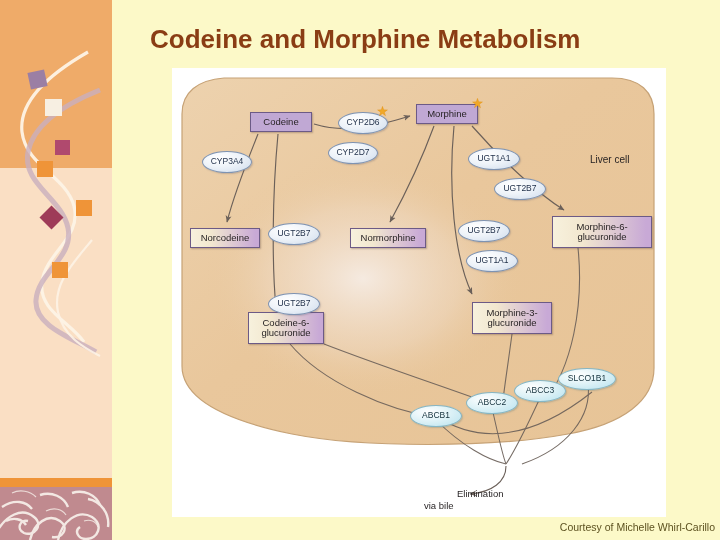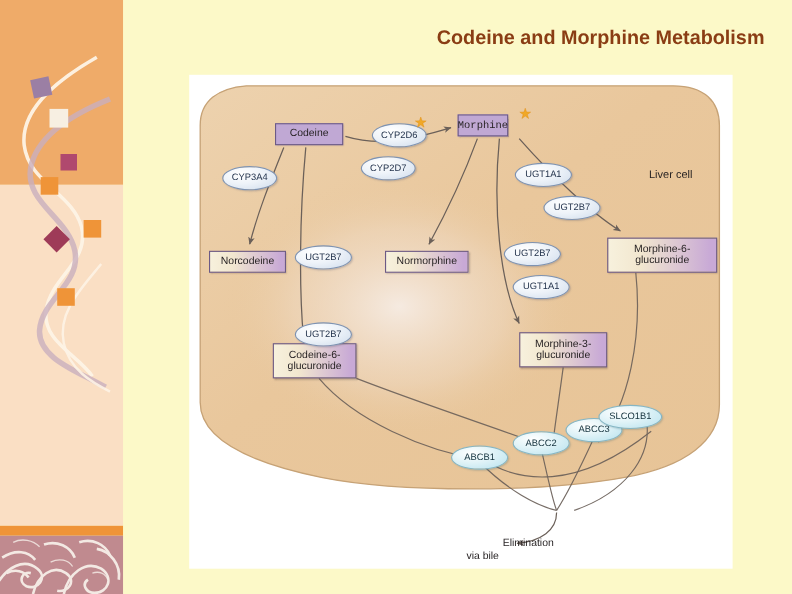--- a/index.html
+++ b/index.html
@@ -22,22 +22,22 @@
 
   
   #sb-ribbons{position:absolute;left:0;top:0;width:112px;height:480px;}
 
   
   .sq{position:absolute;}
 
   
   #title{
     position:absolute;left:150px;top:24px;width:545px;
-    text-align:right;
-    font-size:18px;font-weight:bold;color:#8a3d14;
+    text-align:left;
+    font-size:26px;font-weight:bold;color:#8a3d14;
     letter-spacing:0px;
     white-space:nowrap;
   }
 
   
   #figure{
     position:absolute;left:172px;top:68px;width:494px;height:449px;
     background:#ffffff;overflow:hidden;
   }
   #fig-svg{position:absolute;left:0;top:0;}
@@ -206,21 +206,21 @@
         <path d="M 334 398 C 334 414, 320 424, 298 426" marker-end="url(#ah)"></path>
       </g>
     </svg>
 
     <div class="plain" style="left:418px;top:60px;font-size:10px;margin-top:26px;">Liver cell</div>
 
     <div class="node mbox solid" style="left:78px;top:44px;width:62px;height:20px;">
       <span>Codeine</span>
     </div>
 
-    <div class="node mbox solid" style="left:244px;top:36px;width:46px;height:20px;font-family:Liberation Mono, monospace;">
+    <div class="node mbox solid" style="left:244px;top:36px;width:62px;height:20px;">
       <span>Morphine</span>
     </div>
     <svg class="star" style="left:300px;top:30px;" viewBox="0 0 12 12">
       <path d="M6 0.4 L7.3 4.2 L11.4 4.3 L8.1 6.7 L9.3 10.6 L6 8.2 L2.7 10.6 L3.9 6.7 L0.6 4.3 L4.7 4.2 Z" fill="#f0a828" stroke="#e08c10" stroke-width="0.4"></path>
     </svg>
 
     <div class="node mbox grad" style="left:18px;top:160px;width:70px;height:20px;">
       <span>Norcodeine</span>
     </div>
 
@@ -284,23 +284,24 @@
 
     <div class="node tbox" style="left:238px;top:337px;width:52px;height:22px;">
       <span>ABCB1</span>
     </div>
     <div class="node tbox" style="left:294px;top:324px;width:52px;height:22px;">
       <span>ABCC2</span>
     </div>
     <div class="node tbox" style="left:342px;top:312px;width:52px;height:22px;">
       <span>ABCC3</span>
     </div>
-    <div class="node tbox" style="left:372px;top:300px;width:58px;height:22px;">
+    <div class="node tbox" style="left:386px;top:300px;width:58px;height:22px;">
       <span>SLCO1B1</span>
     </div>
 
     <div class="plain" style="left:238px;top:420px;font-size:9.5px;margin-left:47px;">Elimination</div>
     <div class="plain" style="left:252px;top:432px;font-size:9.5px;">via bile</div>
 
   </div>
 
+  <div id="credit">Courtesy of Michelle Whirl-Carillo</div>
 
 </div>
 
 </body></html>

